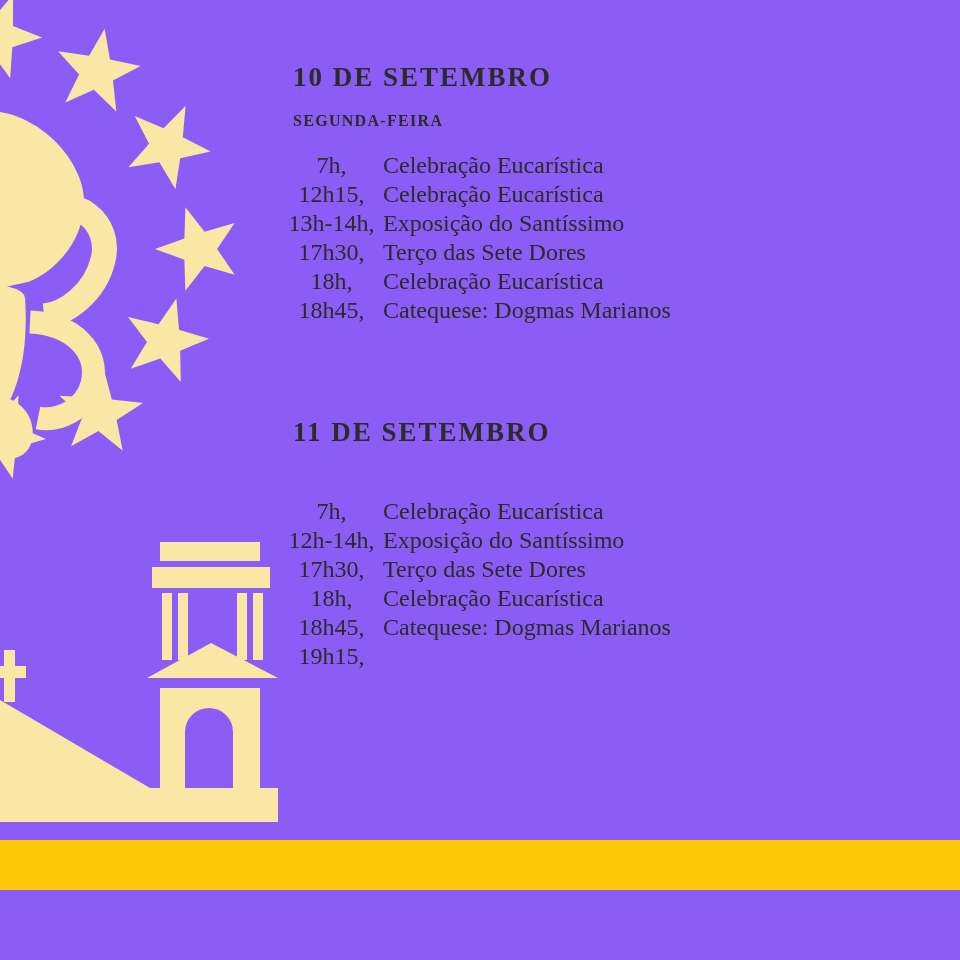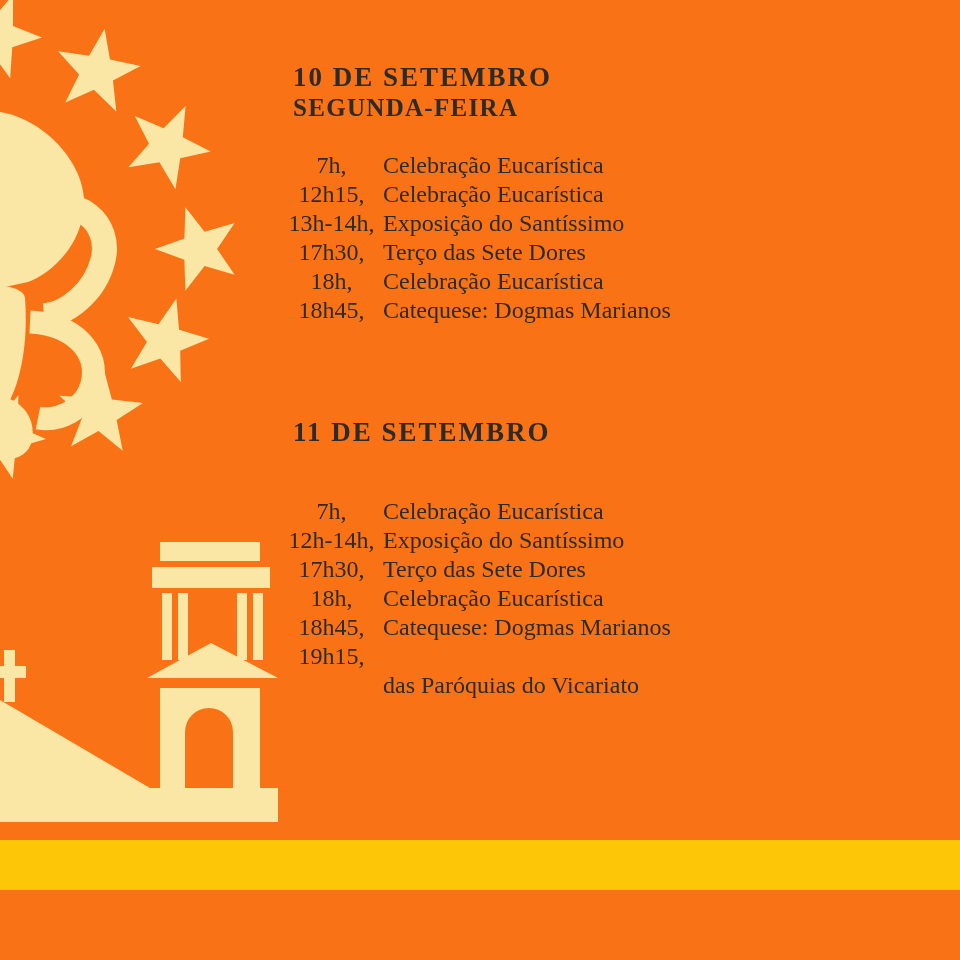--- a/index.html
+++ b/index.html
@@ -1,27 +1,27 @@
 <!DOCTYPE html>
 <html style="--wm: #fae6a5; --bar: #fdc708; --ink: #2d2a27;"><head>
 <meta charset="utf-8">
 <style>
   html,body{margin:0;padding:0}
   body{
     width:960px;height:960px;position:relative;overflow:hidden;
     background:#ffffff;
     font-family:"Liberation Serif","DejaVu Serif",serif;
   }
-  .poster{position:absolute;inset:0;width:960px;height:960px;background:#f97316}
+  .poster{position:absolute;inset:0;width:960px;height:960px;background:#8b5cf6}
   .watermark{position:absolute;left:0;top:0}
   .wm{fill:var(--wm,#fae6a5)}
   .wm-stroke{fill:none;stroke:var(--wm,#fae6a5)}
   .day-header{position:absolute;left:293px;color:var(--ink,#2d2a27)}
   .day-header .date{font-size:27px;line-height:30px;font-weight:bold;letter-spacing:2px;margin:0}
-  .day-header .weekday{font-size:25px;line-height:26px;font-weight:bold;letter-spacing:1.3px;margin:3px 0 0 0}
+  .day-header .weekday{font-size:16px;line-height:26px;font-weight:bold;letter-spacing:1.3px;margin:16px 0 0 0}
   #day1-header{top:62px}
   #day2-header{top:417px}
   .events{position:absolute;left:280px;color:var(--ink,#2d2a27)}
   #day1-events{top:151px}
   #day2-events{top:497px}
   .event-row{display:flex;font-size:24px;line-height:29px}
   .event-time{width:103px;text-align:center;white-space:pre}
   .event-desc{white-space:pre}
   .bottom-bar{position:absolute;left:0;top:840px;width:960px;height:50px;background:var(--bar,#fdc708)}
 </style>
@@ -145,18 +145,17 @@
         <span class="event-time">18h45,</span>
         <span class="event-desc">Catequese: Dogmas Marianos</span>
       </div>
 
       <div class="event-row">
         <span class="event-time">19h15,</span>
       </div>
 
       <div class="event-row">
         <span class="event-time"></span>
-        <span class="event-desc">das Paróquias do Vicariato</span>
       </div>
     </div>
 
   <div class="bottom-bar"></div>
 </div>
 
 </body></html>

